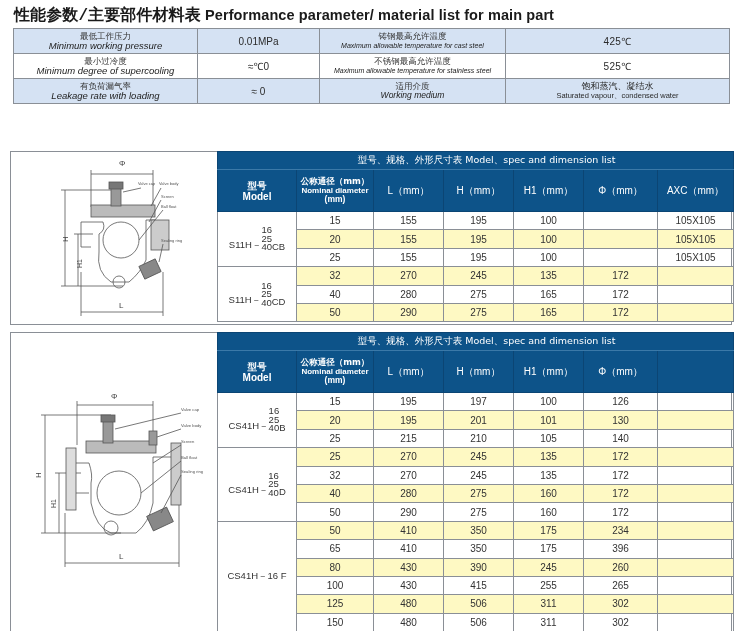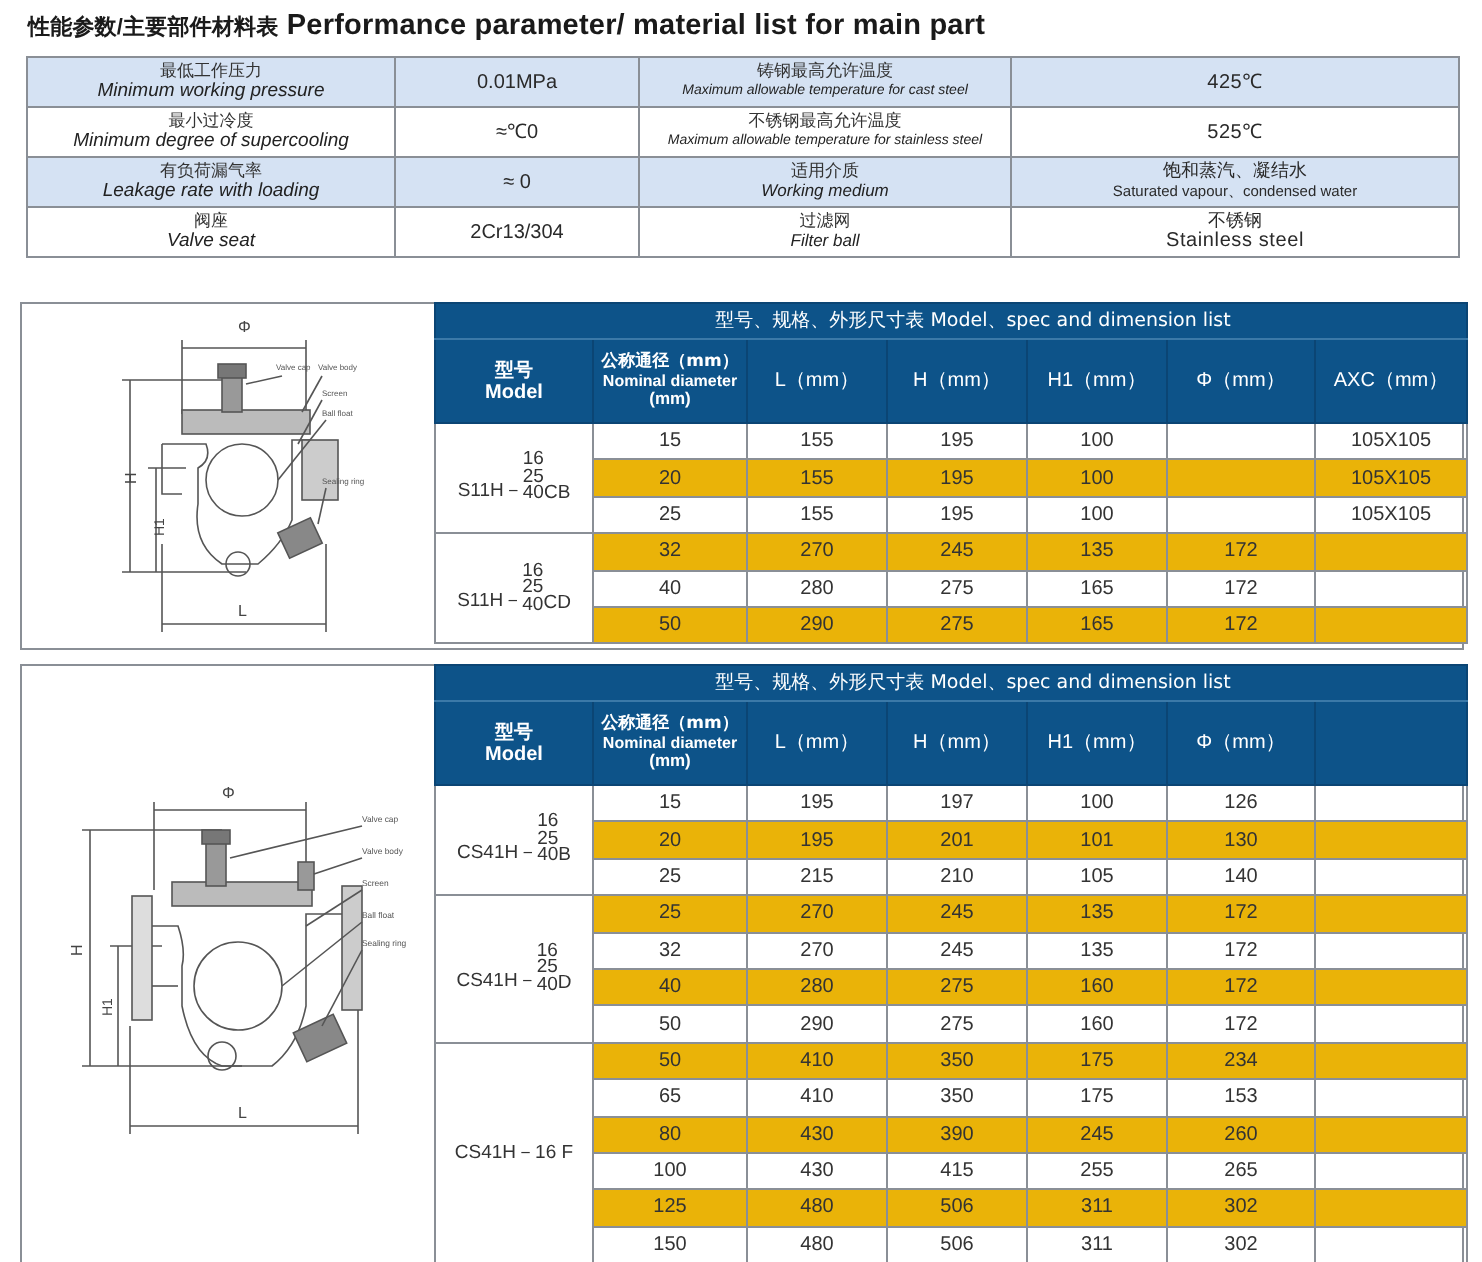--- a/index.html
+++ b/index.html
@@ -1,18 +1,18 @@
 <!DOCTYPE html>
 <html><head>
 <meta charset="utf-8">
 <style>
   * { box-sizing: border-box; margin: 0; padding: 0; }
   body { width: 741px; height: 631px; background: #ffffff; font-family: "Liberation Sans", sans-serif; color: #2a2a2a; position: relative; overflow: hidden; }
   .title { position: absolute; left: 14px; top: 5px; font-size: 14.5px; font-weight: bold; color: #1a1a1a; white-space: nowrap; letter-spacing: 0.1px; }
-  .title .cn { font-family: Liberation Sans, sans-serif; font-size: 11px; }
+  .title .cn { font-family: Liberation Mono, monospace; font-size: 16px; }
 
   
   table.perf { position: absolute; left: 13px; top: 28px; width: 716px; border-collapse: collapse; table-layout: fixed; }
   table.perf td { border: 1px solid #8a8f96; height: 25px; text-align: center; vertical-align: middle; line-height: 9px; padding: 0 1px; }
   table.perf tr.alt td { background: #d5e2f3; }
   table.perf .lbl .cn { display: block; font-family: "DejaVu Sans", sans-serif; font-size: 8.5px; color: #333; }
   table.perf .lbl .en { display: block; font-size: 9.5px; color: #222; font-style: italic; }
   table.perf .lbl .en.small { font-size: 7px; }
   table.perf .val { font-size: 10px; }
   table.perf .val .cn { display:block; font-family: "DejaVu Sans", sans-serif; font-size: 9px; }
@@ -23,21 +23,21 @@
   .section { position: absolute; left: 10px; border: 1px solid #8a8f96; background: #fff; }
   .section .diagram { position: absolute; left: 0; top: 0; width: 206px; height: 100%; }
   .section table.dim { position: absolute; left: 206px; top: -1px; border-collapse: collapse; table-layout: fixed; }
   table.dim td, table.dim th { border: 1px solid #8a8f96; text-align: center; vertical-align: middle; font-size: 10px; color: #333; font-weight: normal; }
   table.dim th { background: #0d5389; color: #ffffff; border-color: #0b4574; }
   table.dim th.cap { height: 18px; font-size: 9.5px; border-bottom: 1px solid #3b79a8; padding-left: 22px; }
   table.dim th.colh { height: 42px; font-size: 10px; line-height: 10px; }
   table.dim th .cn { font-family: "DejaVu Sans", sans-serif; }
   table.dim th .sm { font-size: 8.5px; display: block; line-height: 9px; font-weight: bold; }
   table.dim td.model { background: #fff; font-size: 9.5px; white-space: nowrap; }
-  table.dim tr.alt td:not(.model) { background: #eab308; }
+  table.dim tr.alt td:not(.model) { background: #fef9c3; }
   table.dim tr td { height: 18.4px; }
   .frac { display: inline-block; vertical-align: middle; text-align: center; line-height: 8.5px; font-size: 9.5px; }
   .frac span { display:block; }
   .mwrap { display:inline-flex; align-items:flex-end; }
   svg text { font-family: "Liberation Sans", sans-serif; }
 </style>
 </head>
 <body>
 
 <div class="title">
@@ -87,35 +87,20 @@
           <span class="en">Leakage rate with loading</span>
         </td>
       <td class="val">≈ 0</td>
       <td class="lbl">
           <span class="cn">适用介质</span>
           <span class="en" style="font-size:8.5px">Working medium</span>
         </td>
       <td class="val">
           <span class="cn">饱和蒸汽、凝结水</span>
           <span class="en small">Saturated vapour、condensed water</span>
-        </td>
-    </tr>
-    <tr>
-      <td class="lbl">
-          <span class="cn">阀座</span>
-          <span class="en">Valve seat</span>
-        </td>
-      <td class="val">2Cr13/304</td>
-      <td class="lbl">
-          <span class="cn">过滤网</span>
-          <span class="en" style="font-size:8.5px">Filter ball</span>
-        </td>
-      <td class="val">
-          <span class="cn">不锈钢</span>
-          <span class="en">Stainless steel</span>
         </td>
     </tr>
   </tbody>
 </table>
 
 <div class="section" style="top:151px; width:722px; height:174px;">
   <div class="diagram">
     <svg width="206" height="172" viewBox="0 0 206 172">
       <g stroke="#555" stroke-width="0.8" fill="none">
 
@@ -430,21 +415,21 @@
         <td>350</td>
         <td>175</td>
         <td>234</td>
         <td></td>
       </tr>
       <tr>
         <td>65</td>
         <td>410</td>
         <td>350</td>
         <td>175</td>
-        <td>153</td>
+        <td>396</td>
         <td></td>
       </tr>
       <tr class="alt">
         <td>80</td>
         <td>430</td>
         <td>390</td>
         <td>245</td>
         <td>260</td>
         <td></td>
       </tr>

